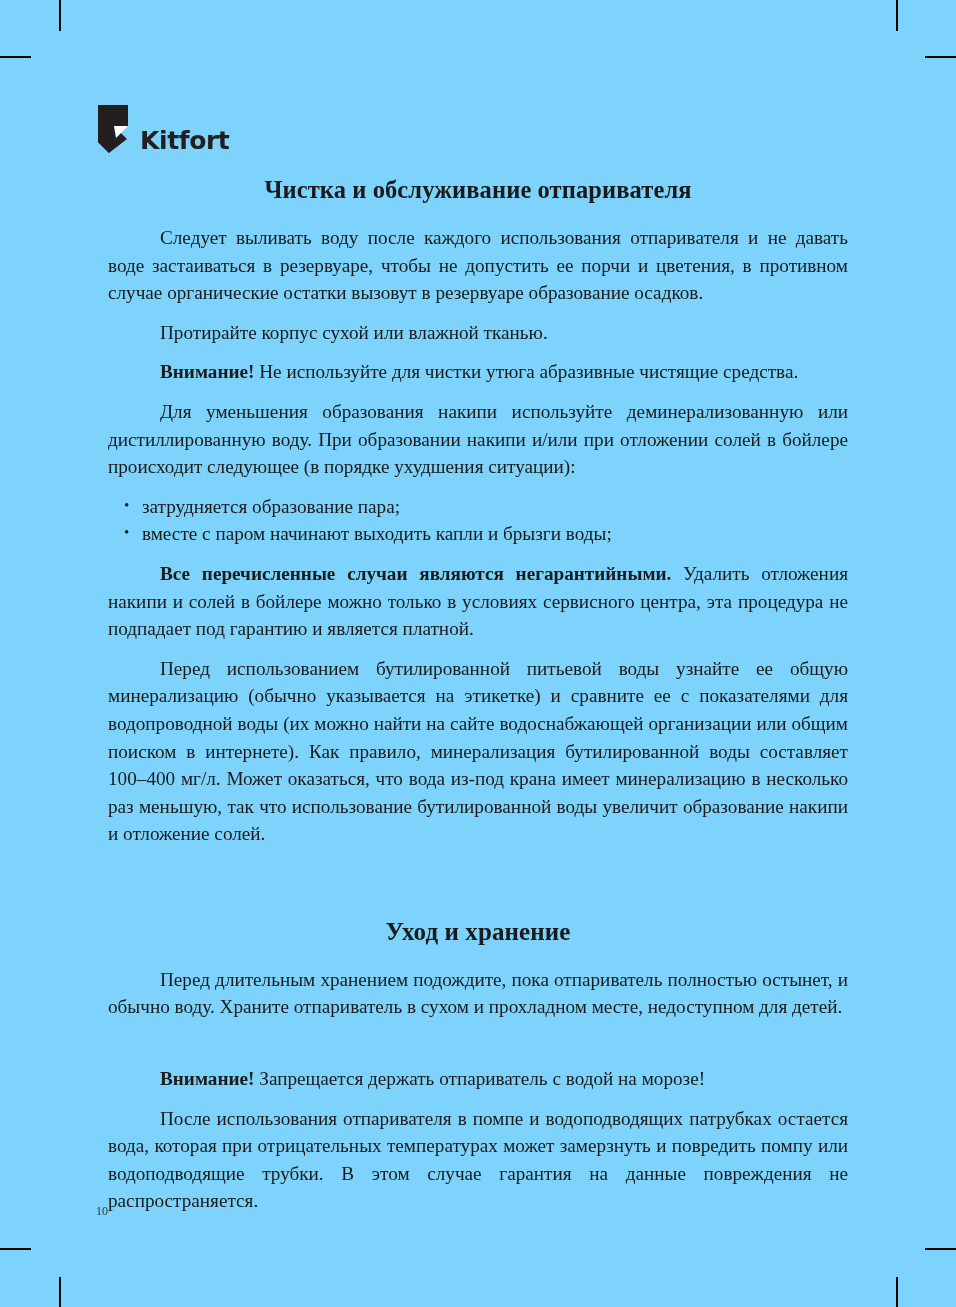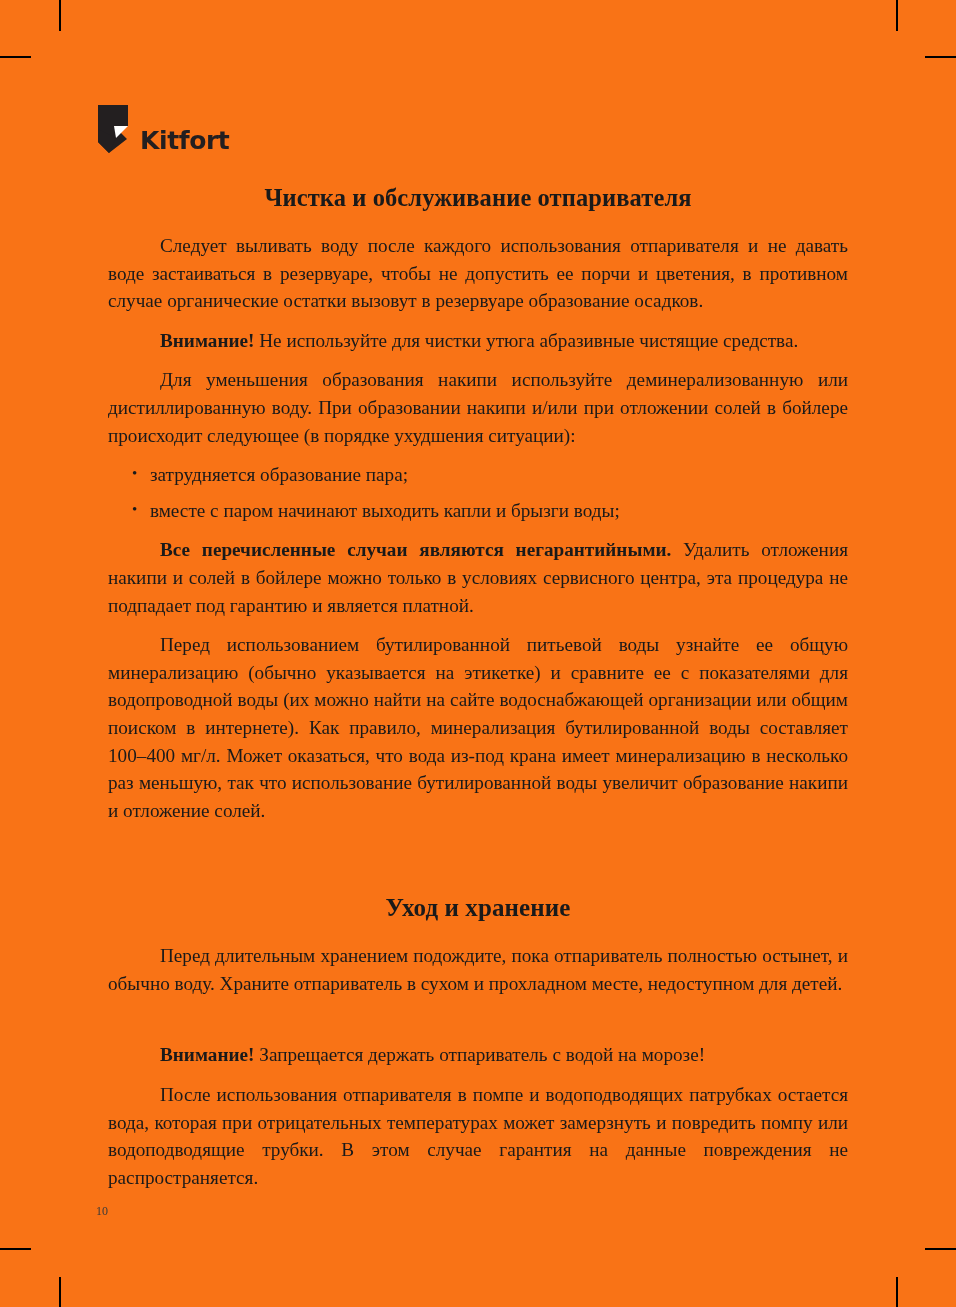--- a/index.html
+++ b/index.html
@@ -9,21 +9,21 @@
     background: #ffffff;
   }
   body {
     font-family: "Liberation Serif", serif;
     color: #1a1a1a;
   }
   .page {
     position: relative;
     width: 956px;
     height: 1307px;
-    background: #f97316;
+    background: #7dd3fc;
     overflow: hidden;
   }
 
   
   .mark {
     position: absolute;
     background: #000000;
   }
   .mark.v { width: 2px; }
   .mark.h { height: 2px; }
@@ -57,21 +57,21 @@
     letter-spacing: -0.4px;
     color: #231f20;
     line-height: 1;
     padding-bottom: 1px;
   }
 
   
   .content {
     position: absolute;
     left: 96px;
-    top: 184px;
+    top: 176px;
     width: 764px;
   }
 
   h1.doc-title {
     font-family: "Liberation Serif", serif;
     font-size: 24.5px;
     font-weight: bold;
     text-align: center;
     margin: 0 0 20px 0;
     letter-spacing: 0.1px;
@@ -100,21 +100,21 @@
     list-style: none;
     margin: 0;
     padding: 0;
   }
   ul.bullets li {
     font-size: 19.2px;
     line-height: 27.6px;
     text-align: justify;
     position: relative;
     padding-left: 46px;
-    margin: 8px;
+    margin: 0;
   }
   ul.bullets li::before {
     content: "\2022";
     position: absolute;
     left: 28px;
     top: -1px;
     font-size: 15px;
   }
 
   .gap-section { height: 58px; }
@@ -150,20 +150,21 @@
       <path d="M13 49 L2 38 V25 L20 34 Z" fill="#231f20"></path>
     </svg>
     <div class="logo-word">Kitfort</div>
   </div>
 
   <div class="content">
 
     <h1 class="doc-title">Чистка и обслуживание отпаривателя</h1>
 
     <p class="para">Следует выливать воду после каждого использования отпаривателя и не давать воде застаиваться в резервуаре, чтобы не допустить ее порчи и цветения, в противном случае органические остатки вызовут в резервуаре образование осадков.</p>
+    <p class="para">Протирайте корпус сухой или влажной тканью.</p>
 
     <p class="para"><b>Внимание!</b><span> Не используйте для чистки утюга абразивные чистящие средства.</span></p>
 
     <p class="para">Для уменьшения образования накипи используйте деминерализованную или дистиллированную воду. При образовании накипи и/или при отложении солей в бойлере происходит следующее (в порядке ухудшения ситуации):</p>
 
     <ul class="bullets">
       <li>затрудняется образование пара;</li>
       <li>вместе с паром начинают выходить капли и брызги воды;</li>
     </ul>
 

